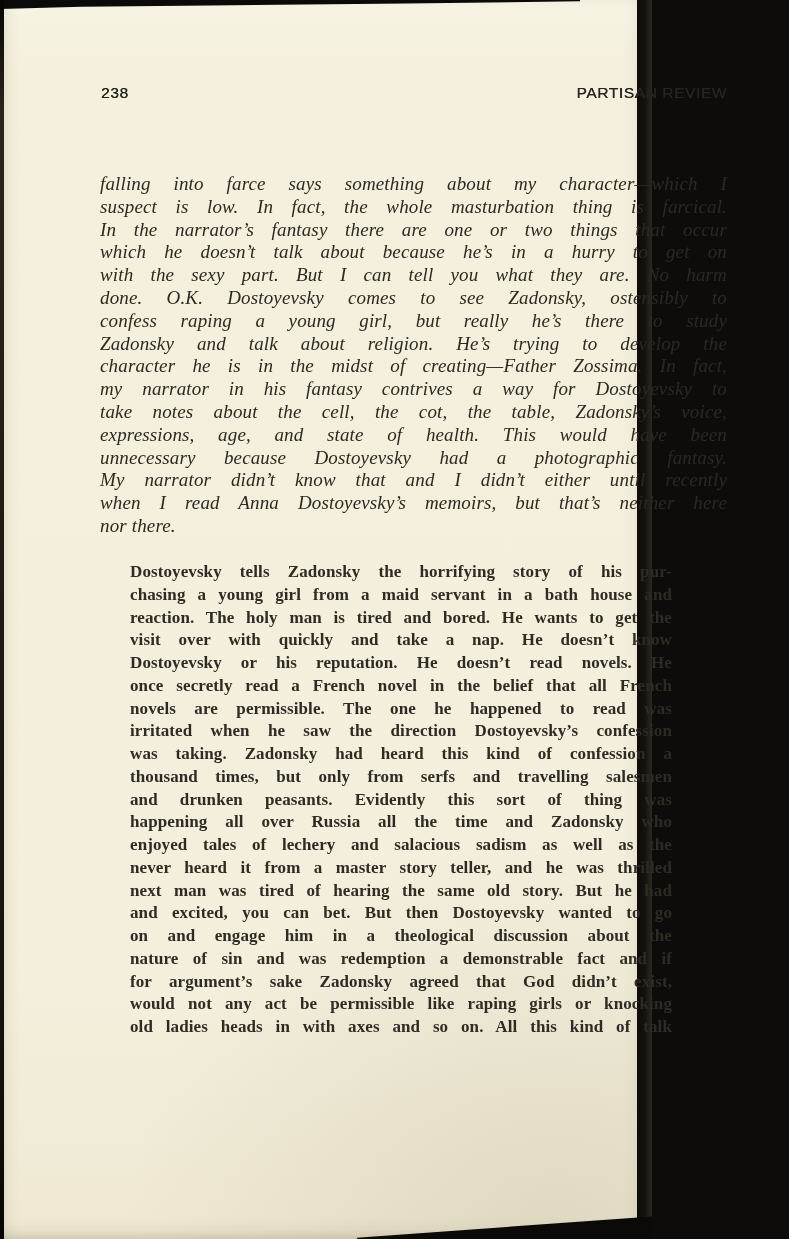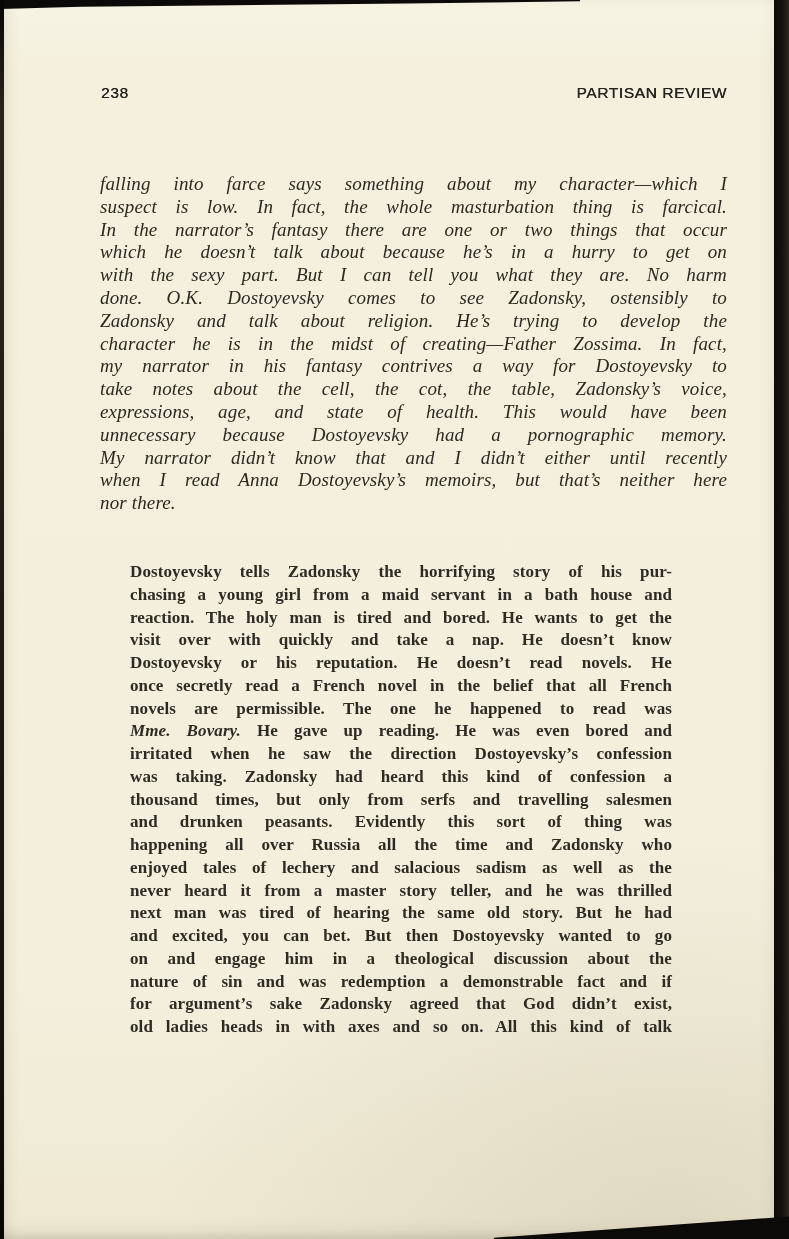--- a/index.html
+++ b/index.html
@@ -5,21 +5,21 @@
   html, body {
     margin: 0;
     padding: 0;
     width: 789px;
     height: 1239px;
     overflow: hidden;
     background: #0d0c0a;
   }
   #page {
     position: relative;
-    width: 789px;
+    width: 652px;
     height: 1239px;
     background:
       radial-gradient(120% 60% at 85% 100%, rgba(150,138,108,0.18), rgba(150,138,108,0) 55%),
       linear-gradient(180deg, #f7f4e5 0%, #f4f0dd 5%, #f3efdc 80%, #efe9d3 100%);
     box-shadow:
       inset -20px 0 26px -20px rgba(95,85,60,0.45),
       inset 14px 0 18px -14px rgba(95,85,60,0.30),
       inset 0 -16px 20px -16px rgba(95,85,60,0.30);
     font-family: "Liberation Serif", "DejaVu Serif", serif;
     color: #2d2a23;
@@ -100,48 +100,49 @@
     <span class="journal">PARTISAN REVIEW</span>
   </div>
 
   <div id="italic-passage" class="passage">
       <div class="line"><span>falling into farce says something about my character—which I</span></div>
       <div class="line"><span>suspect is low. In fact, the whole masturbation thing is farcical.</span></div>
       <div class="line"><span>In the narrator’s fantasy there are one or two things that occur</span></div>
       <div class="line"><span>which he doesn’t talk about because he’s in a hurry to get on</span></div>
       <div class="line"><span>with the sexy part. But I can tell you what they are. No harm</span></div>
       <div class="line"><span>done. O.K. Dostoyevsky comes to see Zadonsky, ostensibly to</span></div>
+      <div class="line"><span>confess raping a young girl, but really he’s there to study</span></div>
       <div class="line"><span>Zadonsky and talk about religion. He’s trying to develop the</span></div>
       <div class="line"><span>character he is in the midst of creating—Father Zossima. In fact,</span></div>
       <div class="line"><span>my narrator in his fantasy contrives a way for Dostoyevsky to</span></div>
       <div class="line"><span>take notes about the cell, the cot, the table, Zadonsky’s voice,</span></div>
       <div class="line"><span>expressions, age, and state of health. This would have been</span></div>
-      <div class="line"><span>unnecessary because Dostoyevsky had a pornographic memory.</span></div>
+      <div class="line"><span>unnecessary because Dostoyevsky had a photographic fantasy.</span></div>
       <div class="line"><span>My narrator didn’t know that and I didn’t either until recently</span></div>
       <div class="line"><span>when I read Anna Dostoyevsky’s memoirs, but that’s neither here</span></div>
       <div class="line no-just"><span>nor there.</span></div>
     </div>
 
   <div id="quote-passage" class="passage">
       <div class="line"><span>Dostoyevsky tells Zadonsky the horrifying story of his pur-</span></div>
       <div class="line"><span>chasing a young girl from a maid servant in a bath house and</span></div>
       <div class="line"><span>reaction. The holy man is tired and bored. He wants to get the</span></div>
       <div class="line"><span>visit over with quickly and take a nap. He doesn’t know</span></div>
       <div class="line"><span>Dostoyevsky or his reputation. He doesn’t read novels. He</span></div>
       <div class="line"><span>once secretly read a French novel in the belief that all French</span></div>
       <div class="line"><span>novels are permissible. The one he happened to read was</span></div>
-      <div class="line"><i>Mme. Bovary.</i><span> He gave up reading. He was even bored and</span></div>
       <div class="line"><span>irritated when he saw the direction Dostoyevsky’s confession</span></div>
       <div class="line"><span>was taking. Zadonsky had heard this kind of confession a</span></div>
       <div class="line"><span>thousand times, but only from serfs and travelling salesmen</span></div>
       <div class="line"><span>and drunken peasants. Evidently this sort of thing was</span></div>
       <div class="line"><span>happening all over Russia all the time and Zadonsky who</span></div>
       <div class="line"><span>enjoyed tales of lechery and salacious sadism as well as the</span></div>
       <div class="line"><span>never heard it from a master story teller, and he was thrilled</span></div>
       <div class="line"><span>next man was tired of hearing the same old story. But he had</span></div>
       <div class="line"><span>and excited, you can bet. But then Dostoyevsky wanted to go</span></div>
       <div class="line"><span>on and engage him in a theological discussion about the</span></div>
       <div class="line"><span>nature of sin and was redemption a demonstrable fact and if</span></div>
       <div class="line"><span>for argument’s sake Zadonsky agreed that God didn’t exist,</span></div>
+      <div class="line"><span>would not any act be permissible like raping girls or knocking</span></div>
       <div class="line"><span>old ladies heads in with axes and so on. All this kind of talk</span></div>
     </div>
 
 </div>
 
 </body></html>

